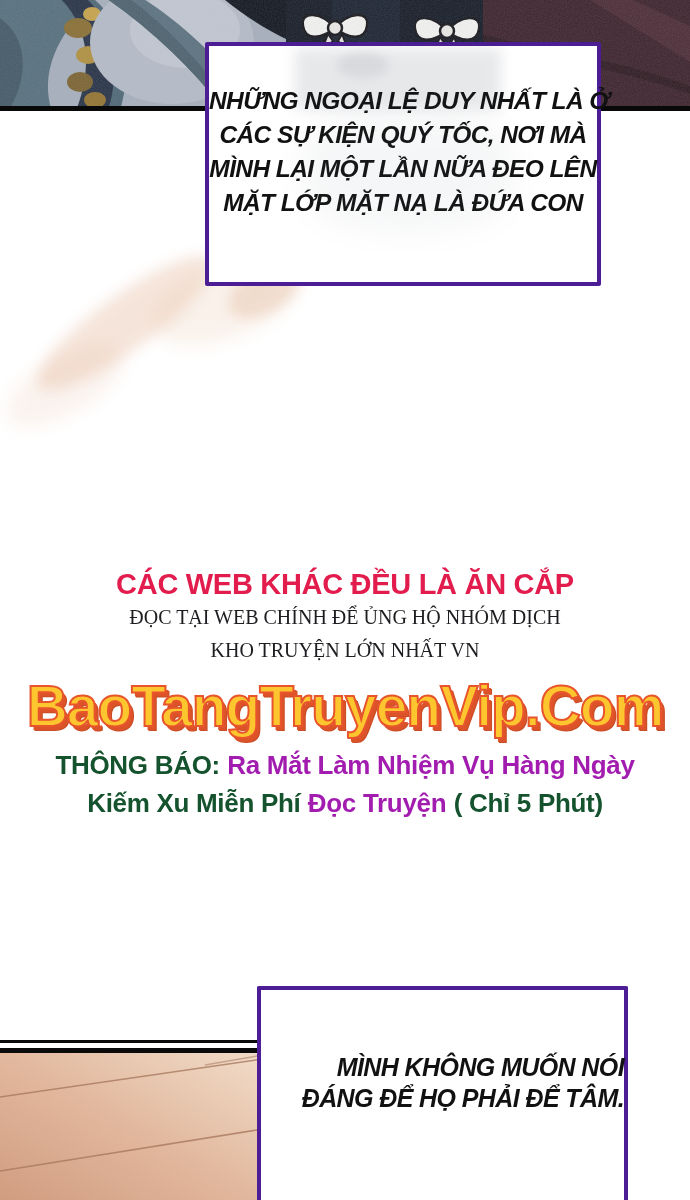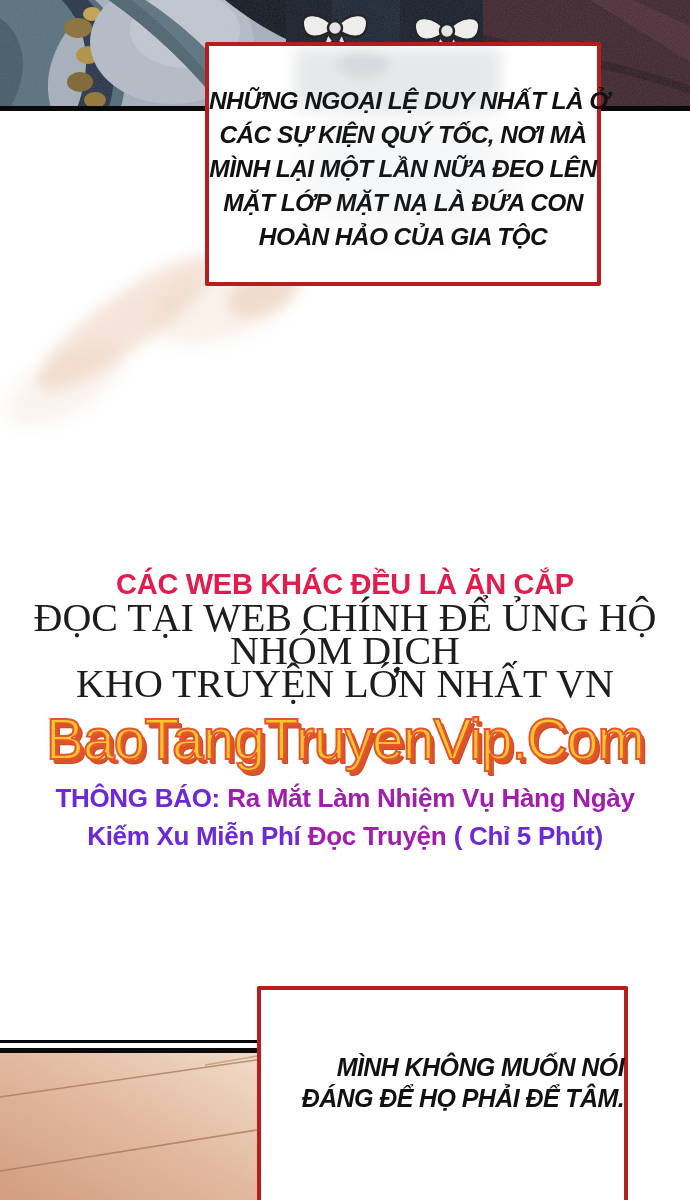--- a/index.html
+++ b/index.html
@@ -4,21 +4,21 @@
 <style>
   html,body{margin:0;padding:0;background:#ffffff;}
   .page{
     position:relative;width:690px;height:1200px;overflow:hidden;
     background:#ffffff;font-family:"Liberation Sans",sans-serif;
   }
   
   .top-art{position:absolute;left:0;top:0;width:690px;height:111px;display:block;}
   
   .bubble{
-    position:absolute;background:#ffffff;border:4px solid #b91c1c;border-radius:2px;
+    position:absolute;background:#ffffff;border:4px solid #4c1d95;border-radius:2px;
     box-sizing:border-box;z-index:5;
   }
   .bubble-top{left:205px;top:42px;width:396px;height:244px;padding-top:38px;}
   .bubble-bottom{left:257px;top:986px;width:371px;height:226px;padding-top:62px;border-bottom:none;}
   .bubble .line{
     text-align:center;white-space:nowrap;color:#111111;
     font-weight:700;font-style:italic;letter-spacing:-0.6px;
   }
   .bubble-top .line{font-size:24.5px;line-height:34px;}
   .bubble-bottom .line{font-size:25px;line-height:31px;text-align:right;}
@@ -28,28 +28,28 @@
   .ghost-skirt{left:92px;top:66px;width:214px;height:120px;background:#6e7988;opacity:.06;filter:blur(14px);border-radius:40%;}
   
   .peach{position:absolute;border-radius:50%;pointer-events:none;z-index:1;}
   .peach1{left:18px;top:295px;width:215px;height:55px;background:#dfa987;opacity:.30;filter:blur(7px);transform:rotate(-36deg);}
   .peach2{left:150px;top:268px;width:150px;height:70px;background:#e4bb9b;opacity:.20;filter:blur(9px);transform:rotate(-20deg);}
   .peach3{left:225px;top:268px;width:80px;height:45px;background:#d9a27e;opacity:.26;filter:blur(6px);transform:rotate(-30deg);}
   .peach4{left:0px;top:358px;width:130px;height:55px;background:#e2b294;opacity:.16;filter:blur(9px);transform:rotate(-30deg);}
   
   .watermark{position:absolute;left:0;top:568px;width:690px;text-align:center;z-index:2;}
   .wm-warning{font-weight:700;font-size:29px;line-height:33px;color:#e21d4d;letter-spacing:-0.3px;}
-  .wm-serif{font-family:"Liberation Serif",serif;font-weight:400;font-size:40px;line-height:33px;color:#1d1d21;}
+  .wm-serif{font-family:"Liberation Serif",serif;font-weight:400;font-size:20px;line-height:33px;color:#1d1d21;}
   .wm-site{
-    margin-top:1px;font-weight:400;font-size:57px;line-height:76px;letter-spacing:-1px;
+    margin-top:1px;font-weight:700;font-size:57px;line-height:76px;letter-spacing:-1px;
     color:#fec62e;-webkit-text-stroke:2px #e8542c;
     text-shadow:3px 4px 0 #dd5329,4px 5px 0 #c94d26;
   }
   .wm-notice{font-weight:700;font-size:26px;line-height:33px;margin-top:5px;letter-spacing:-0.3px;}
-  .wm-red{color:#6d28d9;}
+  .wm-red{color:#14532d;}
   .wm-blue{color:#a21caf;}
   .wm-notice .gap{display:inline-block;width:0.28em;}
   
   .floor-hairline{position:absolute;left:0;top:1040px;width:258px;height:3px;background:#0a0a0a;z-index:3;}
   .floor{position:absolute;left:0;top:1048px;width:263px;height:152px;border-top:5px solid #0a0a0a;box-sizing:border-box;z-index:3;}
   .floor svg{display:block;}
 </style>
 </head>
 <body>
 
@@ -120,21 +120,20 @@
   <div class="peach peach4"></div>
 
   <div class="bubble bubble-top">
     <div class="ghost ghost-bodice"></div>
     <div class="ghost ghost-bow"></div>
     <div class="ghost ghost-skirt"></div>
     <div class="line">NHỮNG NGOẠI LỆ DUY NHẤT LÀ Ở</div>
     <div class="line">CÁC SỰ KIỆN QUÝ TỐC, NƠI MÀ</div>
     <div class="line">MÌNH LẠI MỘT LẦN NỮA ĐEO LÊN</div>
     <div class="line">MẶT LỚP MẶT NẠ LÀ ĐỨA CON</div>
-    <div class="line">HOÀN HẢO CỦA GIA TỘC</div>
   </div>
 
   <div class="watermark">
     <div class="wm-warning">CÁC WEB KHÁC ĐỀU LÀ ĂN CẮP</div>
     <div class="wm-serif">ĐỌC TẠI WEB CHÍNH ĐỂ ỦNG HỘ NHÓM DỊCH</div>
     <div class="wm-serif">KHO TRUYỆN LỚN NHẤT VN</div>
     <div class="wm-site">BaoTangTruyenVip.Com</div>
     <div class="wm-notice">
       <span class="wm-red">THÔNG BÁO:</span><span class="gap"></span><span class="wm-blue">Ra Mắt Làm Nhiệm Vụ Hàng Ngày</span>
     </div>

